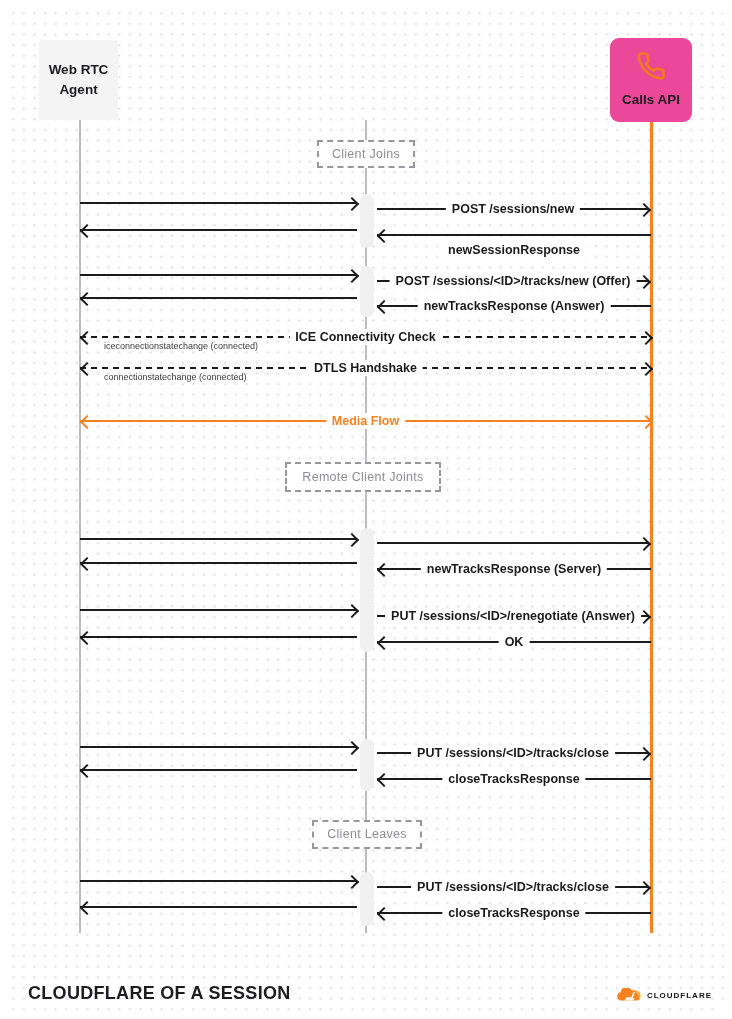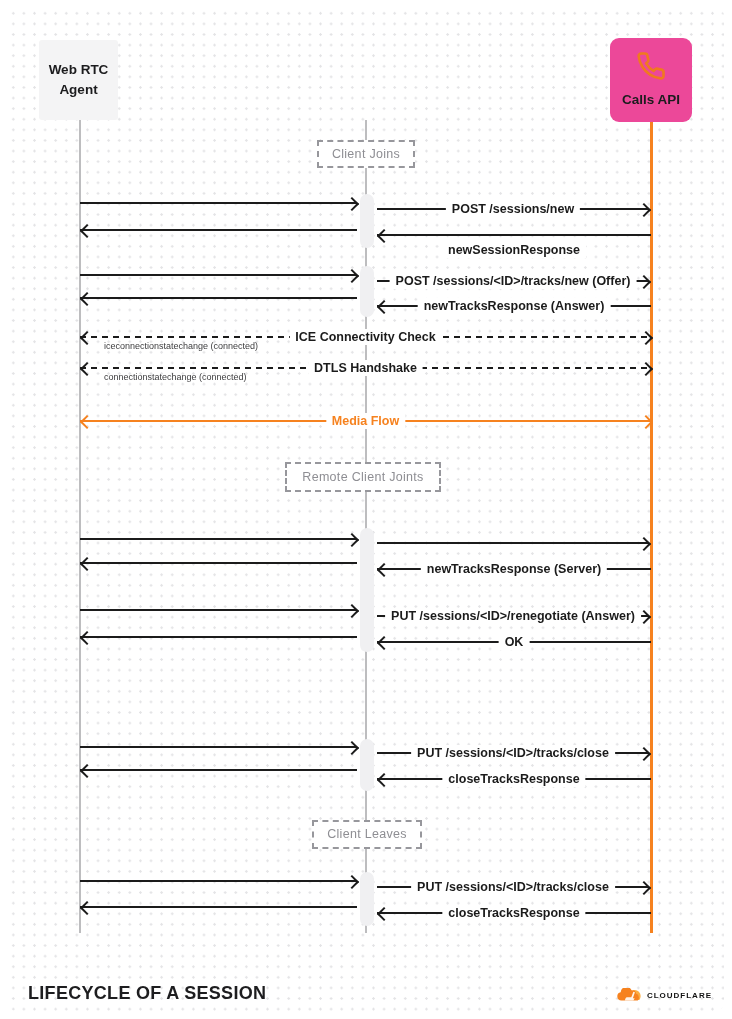--- a/index.html
+++ b/index.html
@@ -150,21 +150,21 @@
       <span class="actor-label">Web RTC<br>Agent</span>
     </div>
     <div class="actor-box accent" style="left: 610px; top: 38px; width: 82px; height: 84px;">
       <span class="phone-icon"><svg width="30" height="30" viewBox="0 0 24 24" fill="none" stroke="#F0791F" stroke-width="2.1" stroke-linecap="round" stroke-linejoin="round">
           <path d="M22 16.92v3a2 2 0 0 1-2.18 2 19.79 19.79 0 0 1-8.63-3.07 19.5 19.5 0 0 1-6-6 19.79 19.79 0 0 1-3.07-8.67A2 2 0 0 1 4.11 2h3a2 2 0 0 1 2 1.72c.13.96.36 1.9.7 2.81a2 2 0 0 1-.45 2.11L8.09 9.91a16 16 0 0 0 6 6l1.27-1.27a2 2 0 0 1 2.11-.45c.91.34 1.85.57 2.81.7A2 2 0 0 1 22 16.92z"></path>
         </svg></span>
       <span class="actor-label">Calls API</span>
     </div>
   </div>
 
-<div class="footer-title">LIFECYCLE OF A SESSION</div>
+<div class="footer-title">CLOUDFLARE OF A SESSION</div>
 
 <div class="brand">
   <span style="display:block;height:14px;">
     <svg width="26" height="14" viewBox="0 0 100 54">
       <path fill="#FBAD41" d="M68 8a23 23 0 0 1 23 23c0 3-.6 6-1.7 8.6L86 46H58l4-38z"></path>
       <path fill="#F6821F" d="M17 48a16 16 0 0 1-3-31.7A22 22 0 0 1 56 9a15 15 0 0 1 18 13.6A13 13 0 0 1 84 35a13 13 0 0 1-4 13z"></path>
       <path fill="#fff" d="M63 48H30l3-8a6 6 0 0 1 5.6-4H55l8-22 6 2-8 24h7z" opacity="0.9"></path>
     </svg>
   </span>
   <span class="brand-text">CLOUDFLARE</span>

